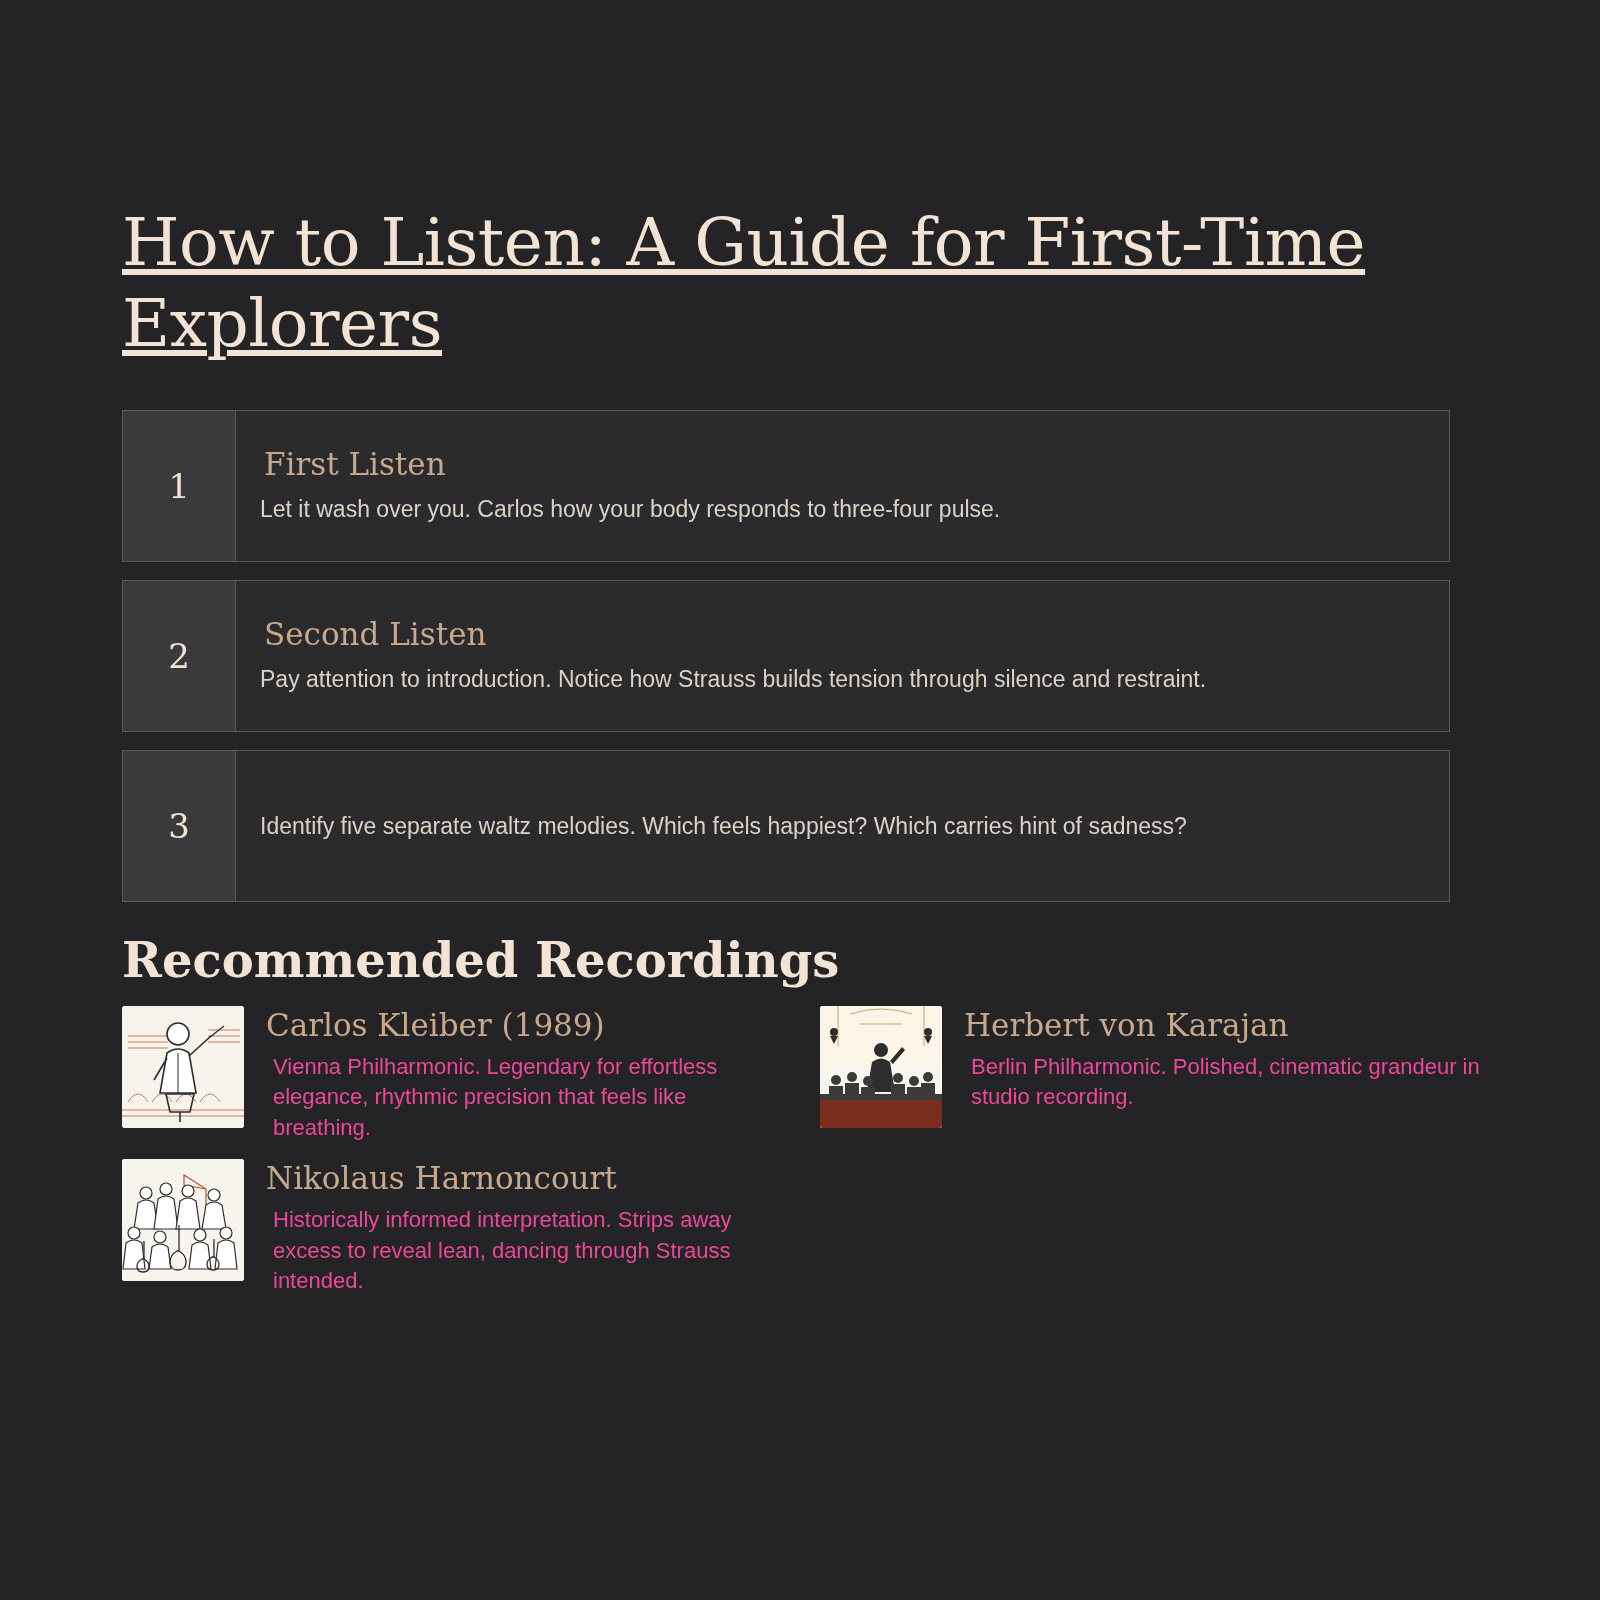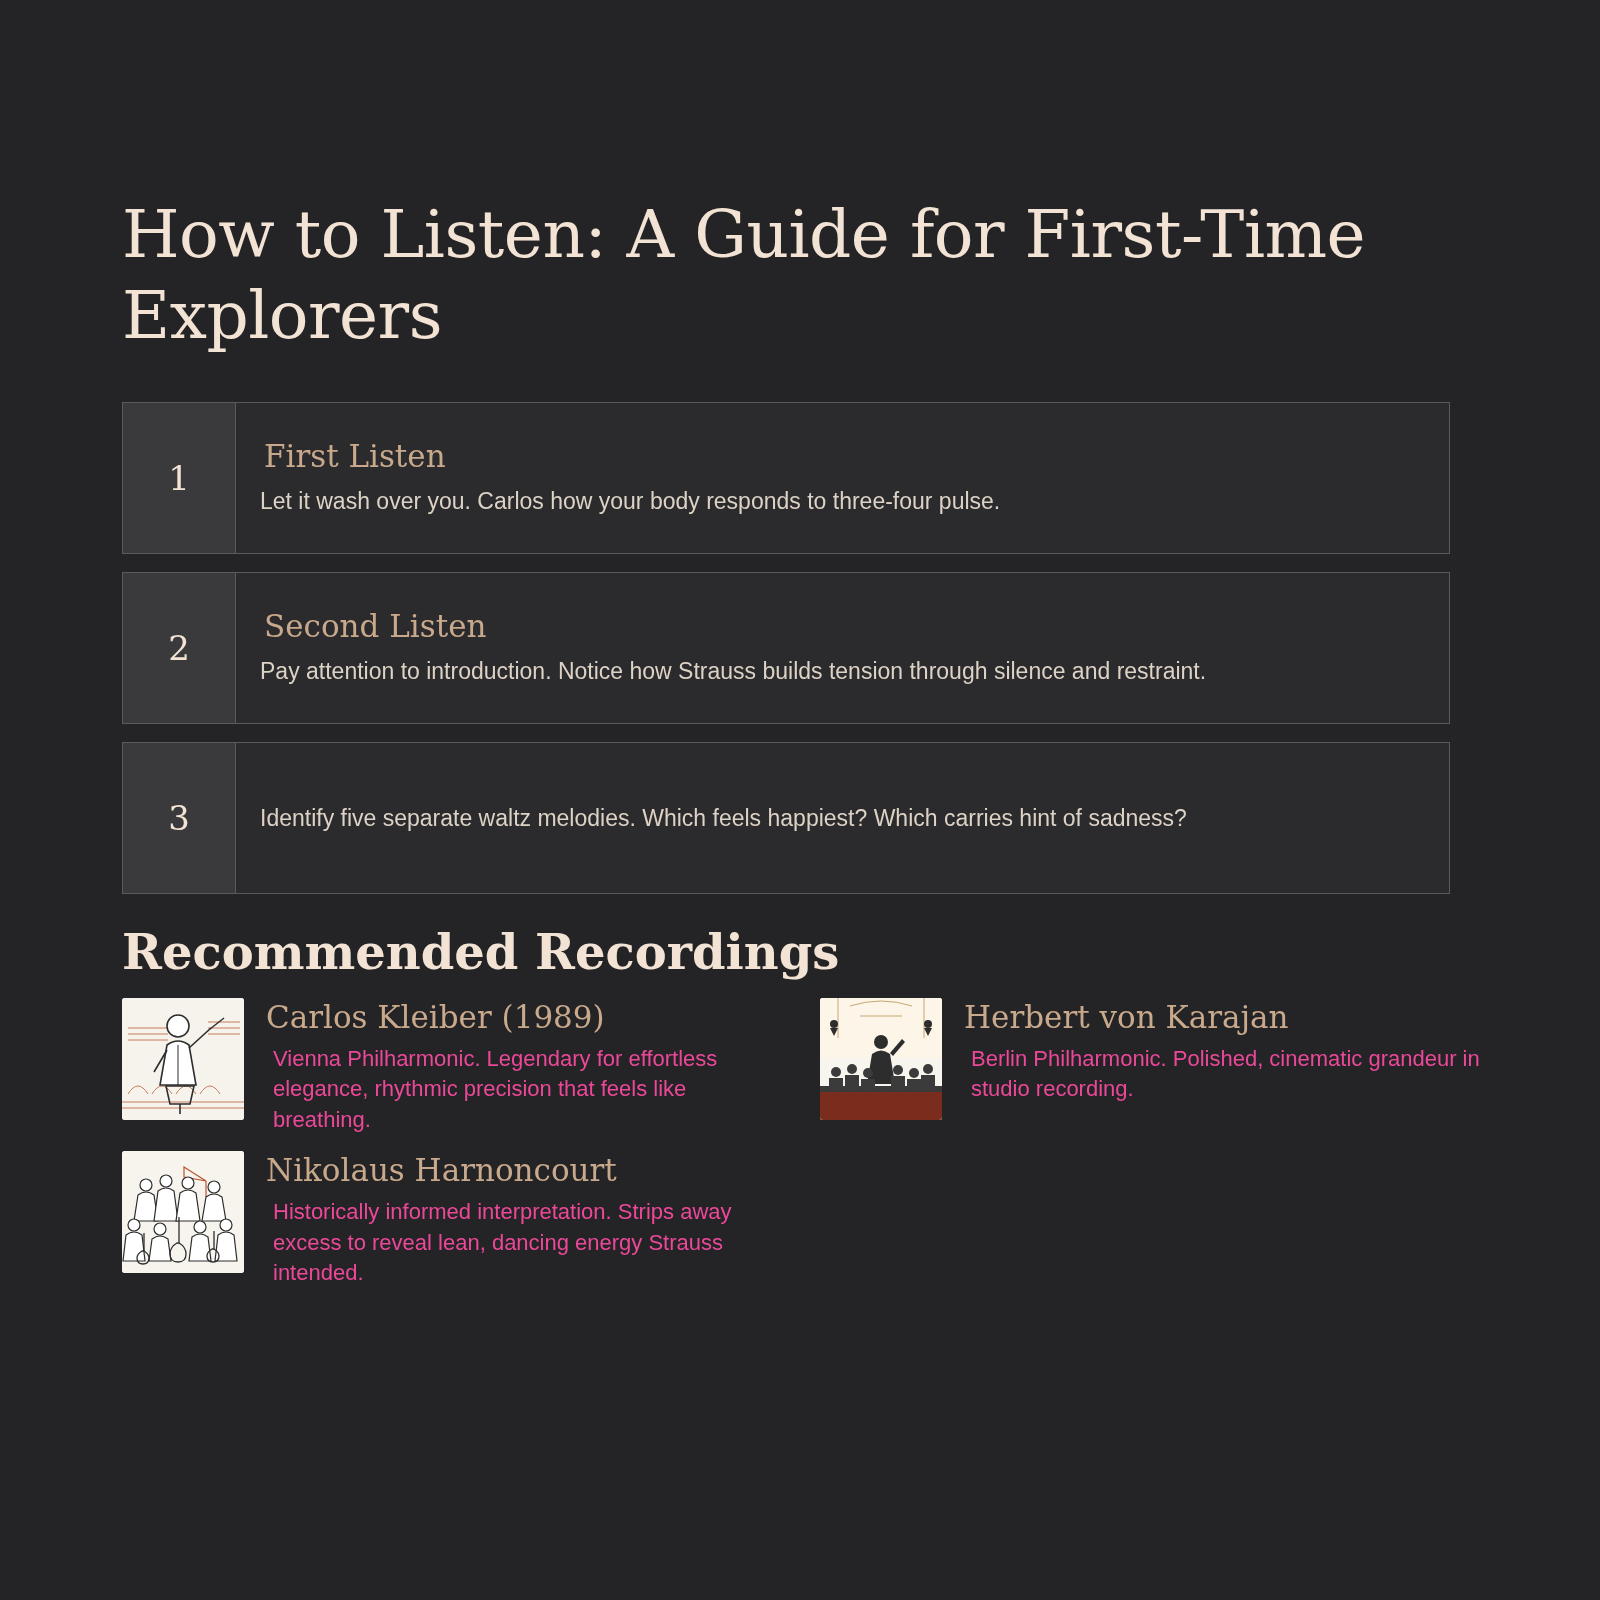--- a/index.html
+++ b/index.html
@@ -20,22 +20,23 @@
     box-sizing: border-box;
     padding: 195px 150px 0 122px;
   }
   .page-title {
     font-family: "DejaVu Serif", serif;
     font-weight: 400;
     font-size: 66px;
     line-height: 1.22;
     color: #f2e3d4;
     letter-spacing: -0.5px;
-    margin: 0 0 46px 0;
+    margin: 8px 0 46px 0;
     max-width: 1300px;
+    text-decoration: underline;
   }
 
   
   .steps {
     display: flex;
     flex-direction: column;
     gap: 18px;
   }
   .step {
     display: flex;
@@ -275,18 +276,18 @@
             <path d="M57 92 v-26"></path>
             <path d="M20 100 q-5 3 -5 7 q0 6 6 6 q6 0 6 -6 q0 -4 -5 -7 z"></path>
             <path d="M22 100 v-18"></path>
             <path d="M90 98 q-5 3 -5 7 q0 6 6 6 q6 0 6 -6 q0 -4 -5 -7 z"></path>
             <path d="M92 98 v-18"></path>
           </g>
         </svg>
       </div>
       <div class="rec-info">
         <div class="rec-name">Nikolaus Harnoncourt</div>
-        <p class="rec-desc">Historically informed interpretation. Strips away excess to reveal lean, dancing energy Strauss intended.</p>
+        <p class="rec-desc">Historically informed interpretation. Strips away excess to reveal lean, dancing through Strauss intended.</p>
       </div>
     </div>
 
   </div>
 </div>
 
 </body></html>

